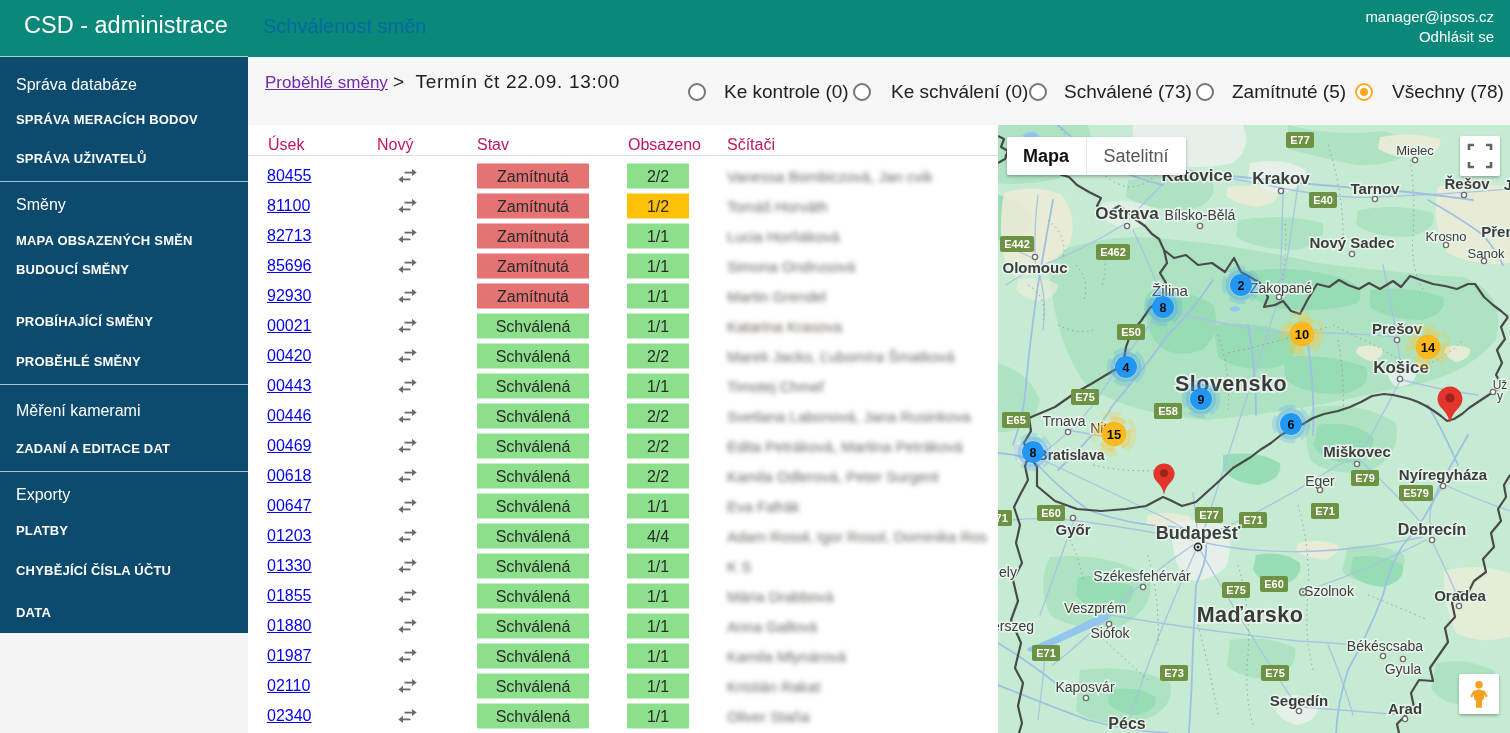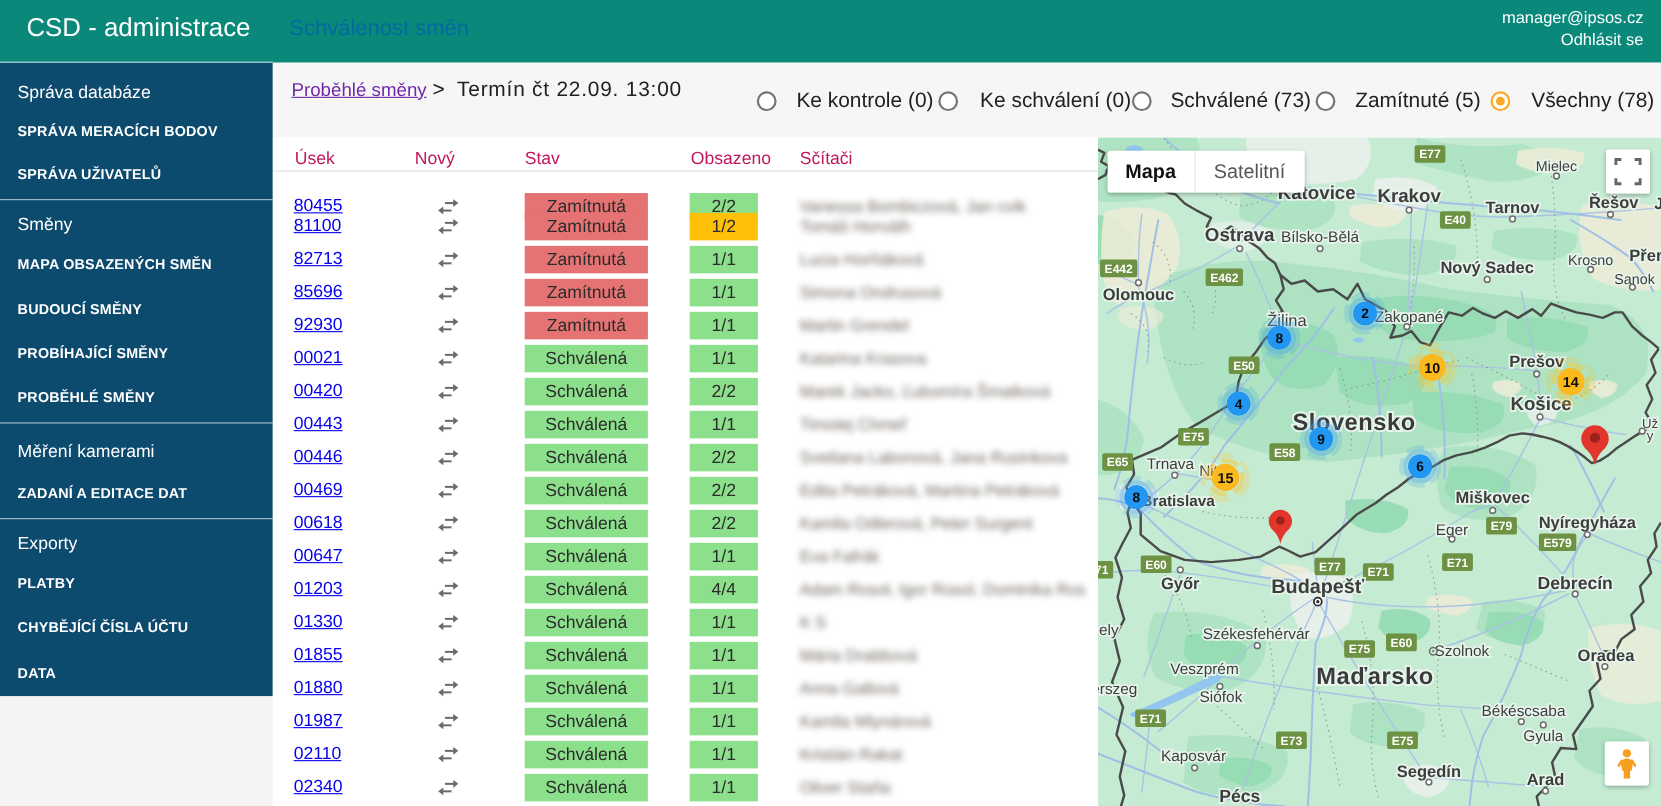--- a/index.html
+++ b/index.html
@@ -45,21 +45,21 @@
 <div class="abs" id="userbox">manager@ipsos.cz<br>Odhlásit se</div>
 
 <div class="abs" id="sidebar">
  <div class="sep" style="top:-1px"></div>
  <div class="hd" style="top:28px">Správa databáze</div>
  <div class="it" style="top:62px">SPRÁVA MERACÍCH BODOV</div>
  <div class="it" style="top:101px">SPRÁVA UŽIVATELŮ</div>
  <div class="sep" style="top:124px"></div>
  <div class="hd" style="top:148px">Směny</div>
  <div class="it" style="top:183px">MAPA OBSAZENÝCH SMĚN</div>
- <div class="it" style="top:224px">BUDOUCÍ SMĚNY</div>
+ <div class="it" style="top:212px">BUDOUCÍ SMĚNY</div>
  <div class="it" style="top:264px">PROBÍHAJÍCÍ SMĚNY</div>
  <div class="it" style="top:304px">PROBĚHLÉ SMĚNY</div>
  <div class="sep" style="top:327px"></div>
  <div class="hd" style="top:354px">Měření kamerami</div>
  <div class="it" style="top:391px">ZADANÍ A EDITACE DAT</div>
  <div class="sep" style="top:414px"></div>
  <div class="hd" style="top:438px">Exporty</div>
  <div class="it" style="top:473px">PLATBY</div>
  <div class="it" style="top:513px">CHYBĚJÍCÍ ČÍSLA ÚČTU</div>
  <div class="it" style="top:555px">DATA</div>
@@ -82,21 +82,21 @@
 
 <div class="abs" id="tablewrap">
  <div id="thead">
   <span style="left:20px">Úsek</span>
   <span style="left:129px">Nový</span>
   <span style="left:229px">Stav</span>
   <span style="left:380px">Obsazeno</span>
   <span style="left:479px">Sčítači</span>
  </div>
  <div id="rows">
-      <div class="row" style="top:48px">
+      <div class="row" style="top:36px">
         <a href="#">80455</a>
         <svg class="sw" viewBox="0 0 19 15">
           <g fill="#6a6a6a">
             <rect x="6.5" y="3.2" width="8" height="1.8"></rect>
             <path d="M14,0.6 L18.7,4.1 L14,7.6z"></path>
             <rect x="4.5" y="10" width="8" height="1.8"></rect>
             <path d="M5,7.3 L0.3,10.9 L5,14.4z"></path>
           </g>
         </svg>
  <div class="badge st red">Zamítnutá</div>

